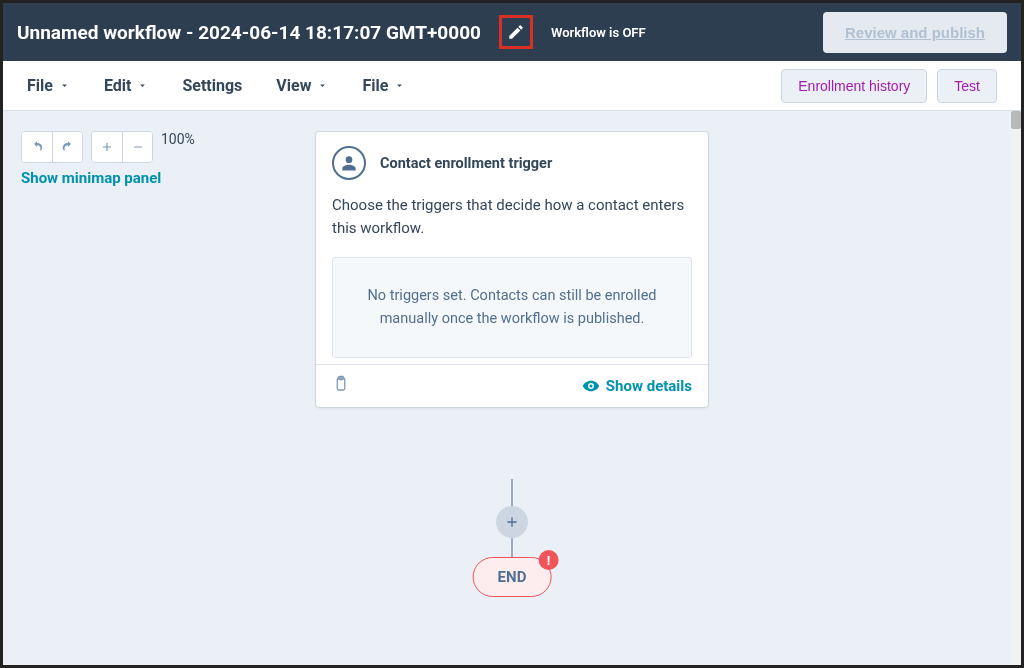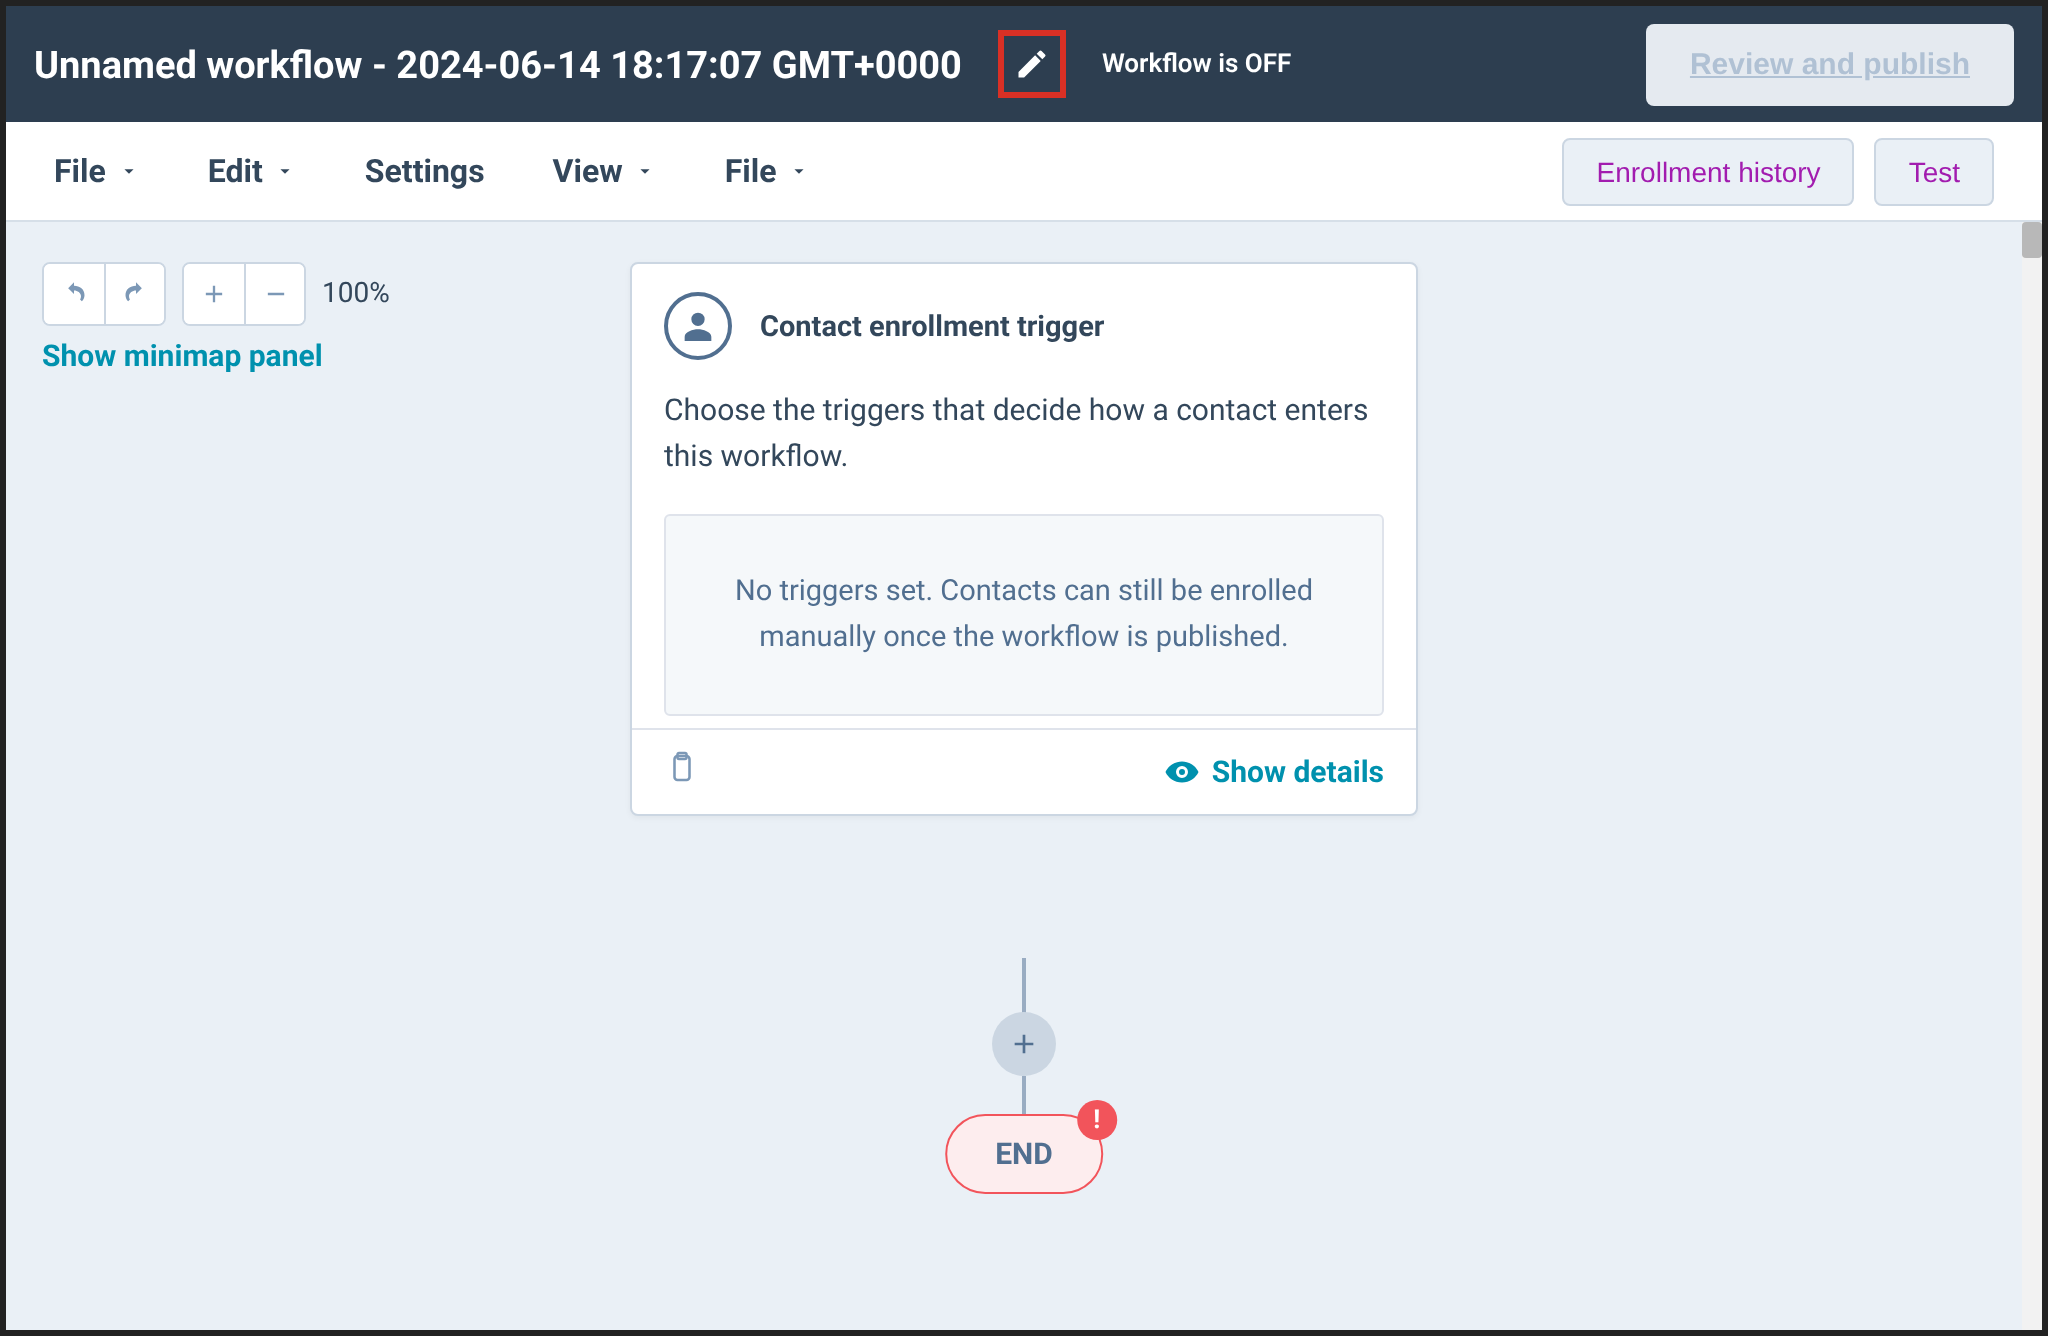--- a/index.html
+++ b/index.html
@@ -96,21 +96,20 @@
     background: #eaf0f6;
     height: calc(100% - 108px);
     position: relative;
     overflow: hidden;
   }
   .canvas-toolbar {
     position: absolute;
     top: 20px;
     left: 18px;
     display: flex;
-    align-items: center;
     gap: 8px;
   }
   .btn-group {
     display: flex;
     border: 1px solid #cbd6e2;
     border-radius: 4px;
     overflow: hidden;
     background: #fff;
   }
   .btn-group button {

